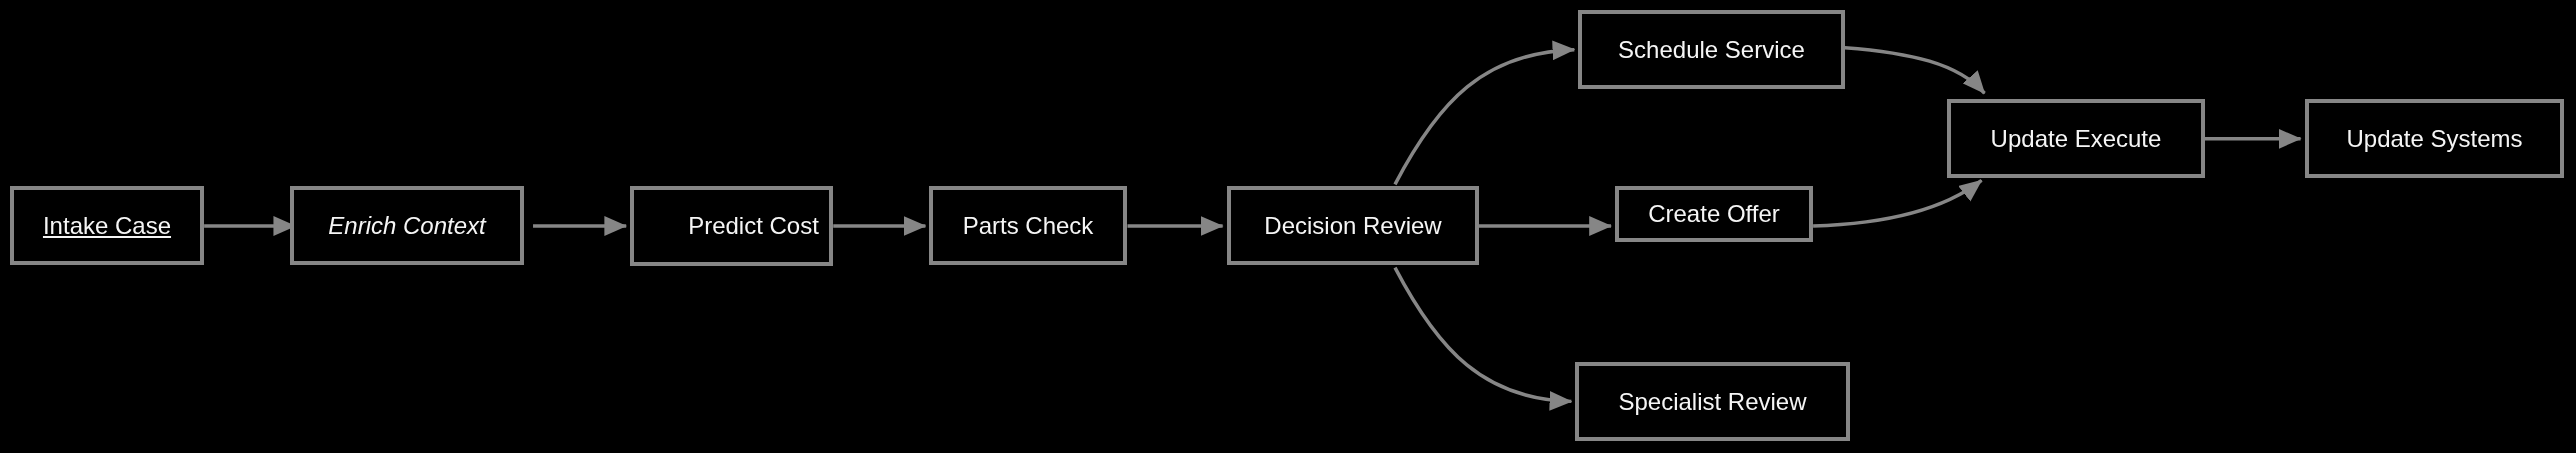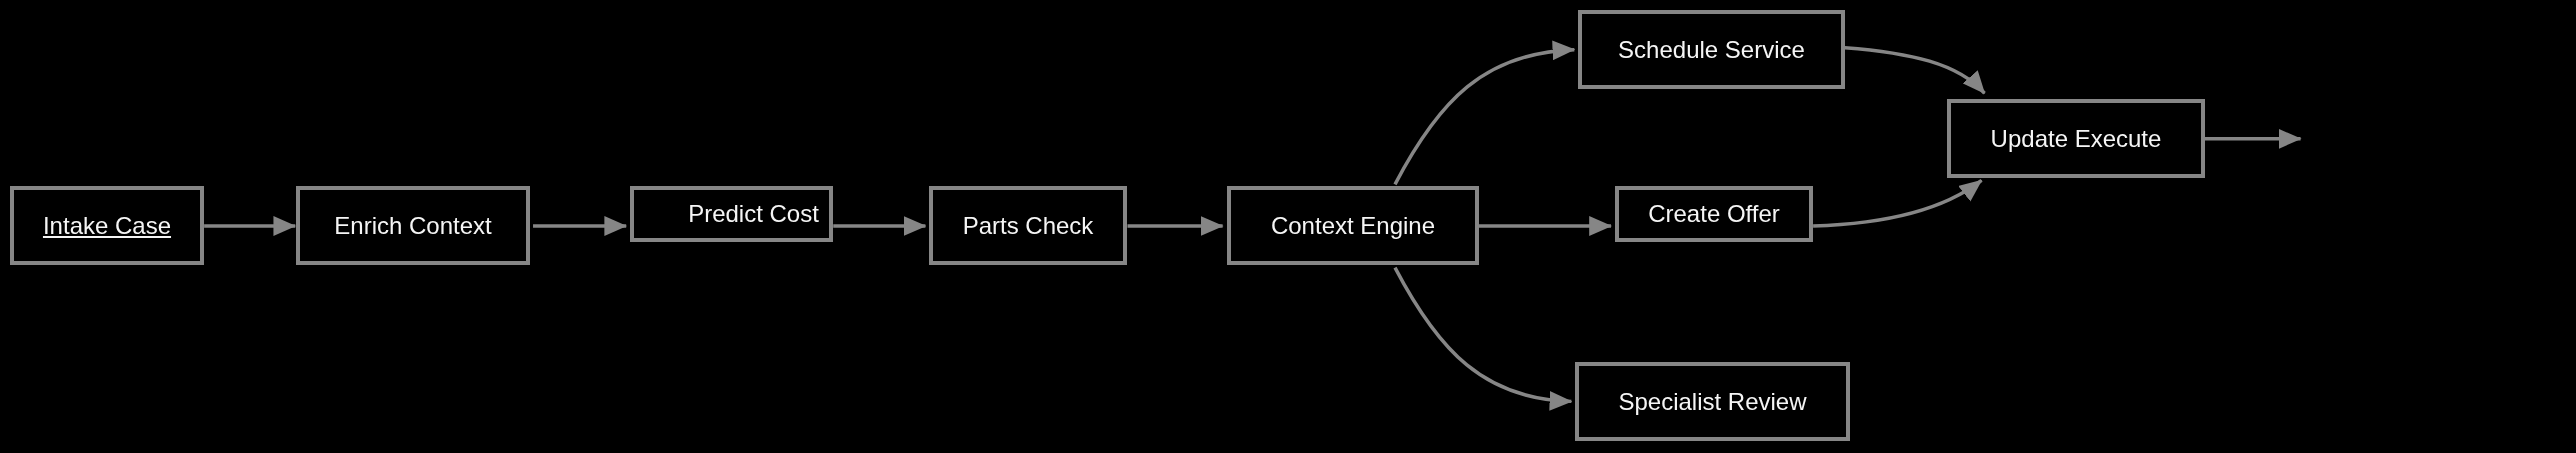--- a/index.html
+++ b/index.html
@@ -53,47 +53,50 @@
       <path d="M1862,48 C1928,53 1977,64 2003,94" marker-end="url(#arrow)"></path>
       <path d="M1830,228 C1900,226 1960,213 2000,182" marker-end="url(#arrow)"></path>
       <path d="M2225,140 L2322,140" marker-end="url(#arrow)"></path>
     </g>
   </svg>
 
   <div class="node" style="left:10px;   top:186px; width:194px; height:79px;text-decoration:underline;">
     <span>Intake Case</span>
   </div>
 
-  <div class="node" style="left:296px;  top:186px; width:234px; height:79px;">
+  <div class="node" style="left:290px;  top:186px; width:234px; height:79px;font-style:italic;">
     <span>Enrich Context</span>
   </div>
 
-  <div class="node" style="left:630px;  top:186px; width:203px; height:56px;padding-left:44px;">
+  <div class="node" style="left:630px;  top:186px; width:203px; height:80px;padding-left:44px;">
     <span>Predict Cost</span>
   </div>
 
   <div class="node" style="left:929px;  top:186px; width:198px; height:79px;text-align:center;">
     <span>Parts Check</span>
   </div>
 
   <div class="node" style="left:1227px; top:186px; width:252px; height:79px;">
-    <span>Context Engine</span>
+    <span>Decision Review</span>
   </div>
 
   <div class="node" style="left:1578px; top:10px;  width:267px; height:79px;">
     <span>Schedule Service</span>
   </div>
 
   <div class="node" style="left:1615px; top:186px; width:198px; height:56px;">
     <span>Create Offer</span>
   </div>
 
   <div class="node" style="left:1575px; top:362px; width:275px; height:79px;align-items:center;">
     <span>Specialist Review</span>
   </div>
 
   <div class="node" style="left:1947px; top:99px; width:258px; height:79px;">
     <span>Update Execute</span>
   </div>
 
+  <div class="node" style="left:2305px; top:99px; width:259px; height:79px;">
+    <span>Update Systems</span>
+  </div>
 
 </div>
 
 
 </body></html>

